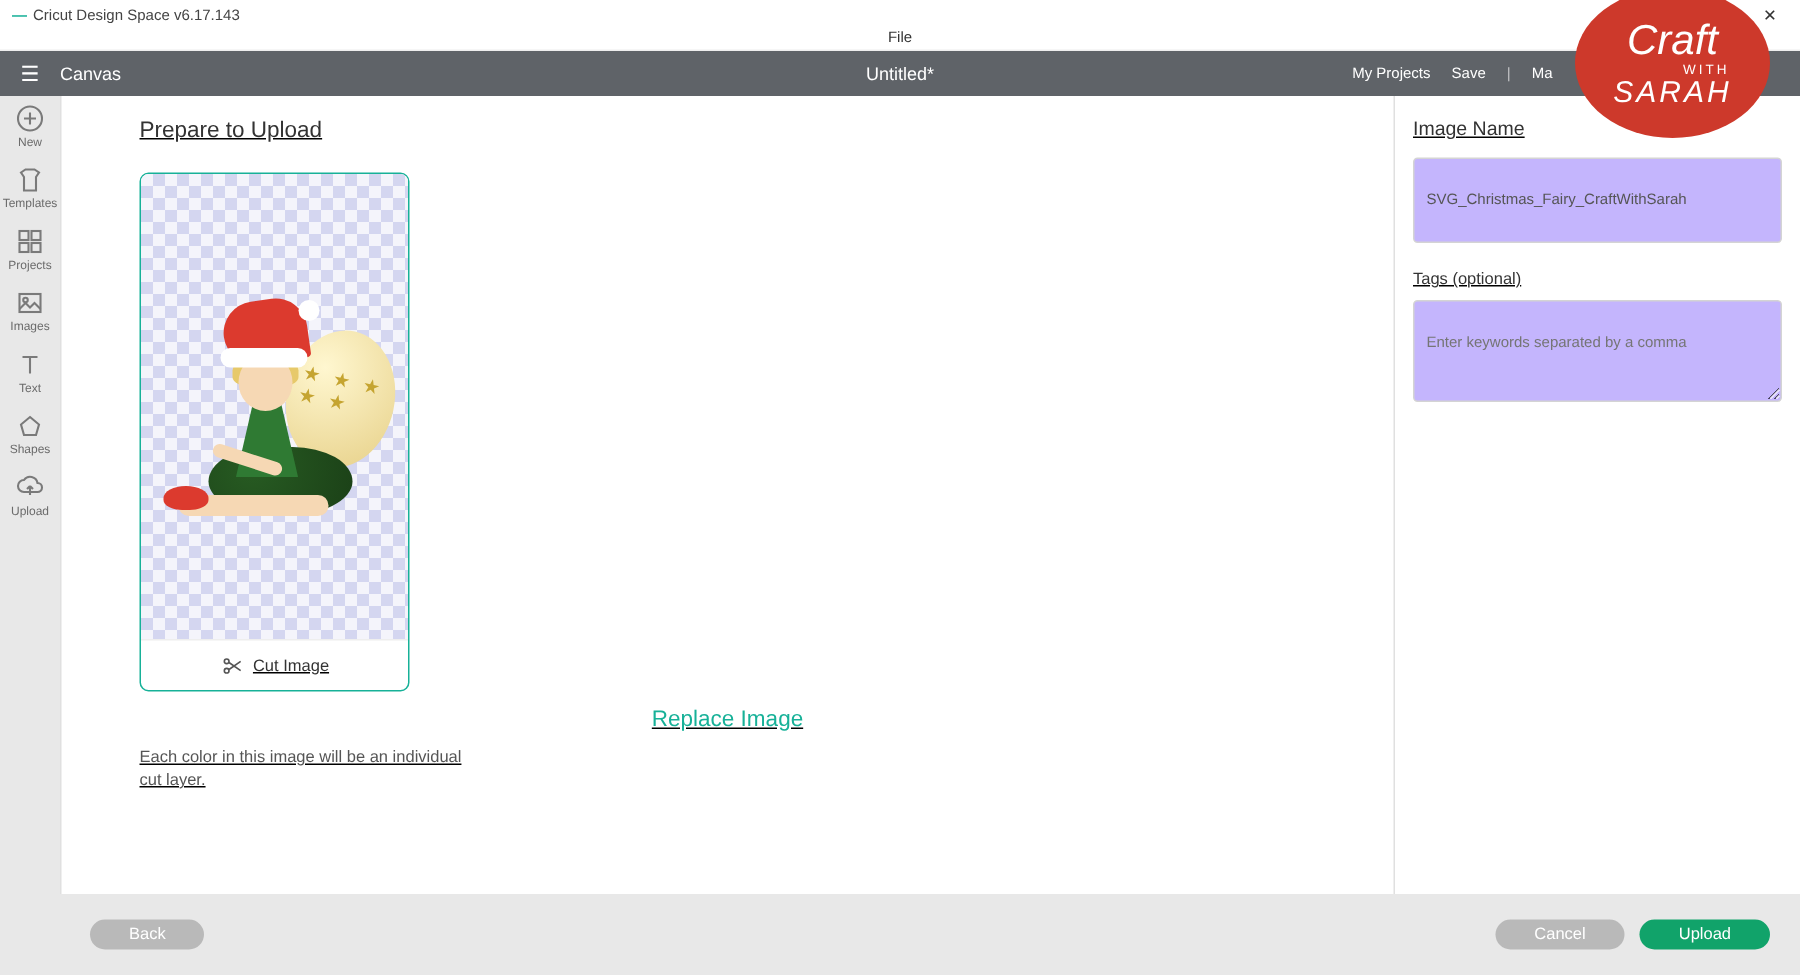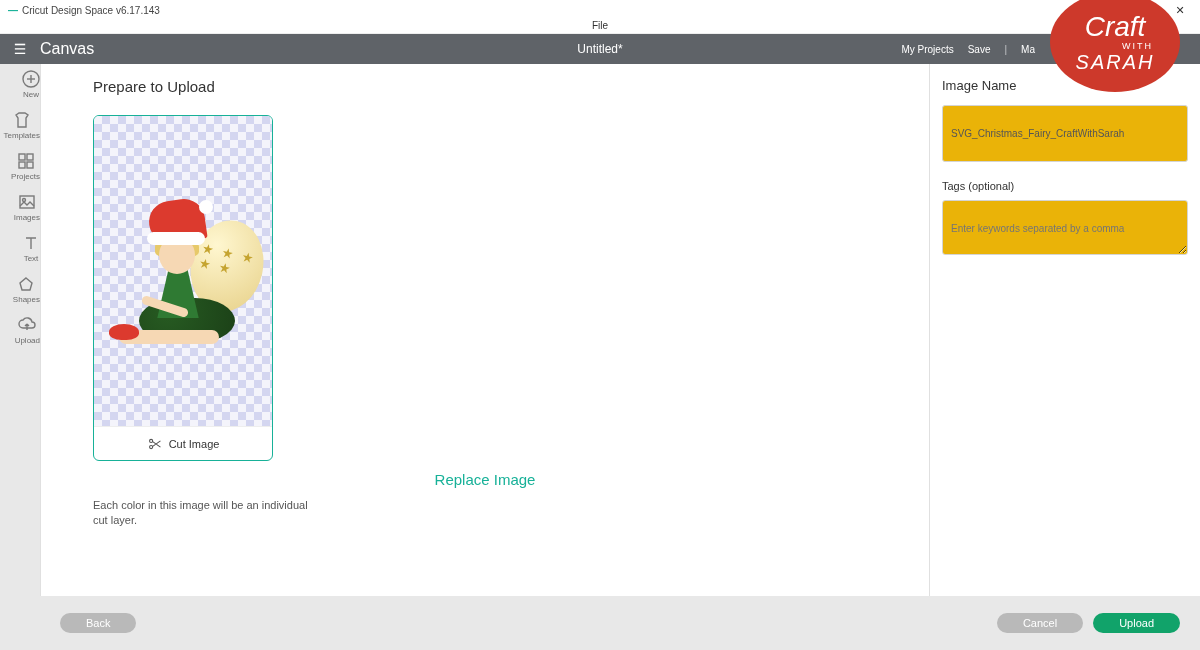--- a/index.html
+++ b/index.html
@@ -10,49 +10,49 @@
   .titlebar .appicon { color:#17b198; margin-right:4px; font-weight:bold; }
   .win-controls { position:absolute; right:0; top:0; display:flex; }
   .win-controls div { width:40px; height:20px; display:flex; align-items:center; justify-content:center; font-size:11px; color:#333; }
 
   
   .menubar { height:14px; display:flex; align-items:center; padding:0 8px; background:#fff; font-size:10px; color:#333; gap:10px; border-bottom:1px solid #eee;flex-direction:column; }
 
   
   .header { height:30px; background:#5f6368; display:flex; align-items:center; color:#fff; font-size:11px; position:relative; }
   .hamburger { width:40px; display:flex; align-items:center; justify-content:center; font-size:14px; }
-  .canvas-label { font-weight:500; font-size:16px; }
+  .canvas-label { font-weight:500; font-size:12px; }
   .doc-title { position:absolute; left:50%; transform:translateX(-50%); font-weight:500; font-size:12px; }
   .header-right { margin-left:auto; display:flex; align-items:center; gap:14px; padding-right:165px; }
   .header-right span { font-size:10px; }
   .sep { opacity:.6; }
 
   
-  .rail { position:absolute; left:0; top:64px; bottom:0; width:40px; background:#e8e8e8; display:flex; flex-direction:column; align-items:flex-end; padding-top:6px; gap:12px; }
+  .rail { position:absolute; left:0; top:64px; bottom:0; width:40px; background:#e8e8e8; display:flex; flex-direction:column; align-items:center; padding-top:6px; gap:12px; }
   .rail-item { display:flex; flex-direction:column; align-items:center; gap:2px; color:#6b6b6b; cursor:pointer; }
   .rail-item svg { width:18px; height:18px; stroke:#7a7a7a; fill:none; stroke-width:1.4; }
   .rail-item span { font-size:8px; }
 
   
-  .main { position:absolute; left:40px; right:0; top:64px; bottom:44px; display:flex; }
+  .main { position:absolute; left:40px; right:0; top:64px; bottom:44px; display:flex;text-decoration:underline; }
   .center { flex:1; background:#fff; border-left:1px solid #e0e0e0; border-right:1px solid #e0e0e0; padding:14px 52px; }
   .center h2 { font-size:15px; font-weight:500; color:#333; margin-bottom:20px; }
   .card { width:180px; border:1.5px solid #17b198; border-radius:6px; overflow:hidden; background:#fff; }
   .checker { width:100%; height:310px; position:relative;
     background: conic-gradient(#d4d6f0 25%, #f4f4fb 0 50%, #d4d6f0 0 75%, #f4f4fb 0);
     background-size:16px 16px; display:flex; align-items:center; justify-content:center; }
   .cut-row { height:34px; display:flex; align-items:center; justify-content:center; gap:6px; border-top:1px solid #eee; font-size:11px; color:#333; }
   .replace { text-align:center; color:#17b198; font-size:15px; margin-top:10px; cursor:pointer; }
   .note { font-size:11px; color:#555; margin-top:10px; max-width:220px; line-height:1.35; }
 
   
   .rightpanel { width:270px; background:#fff; padding:14px 12px; }
   .rightpanel h3 { font-size:13px; font-weight:500; color:#333; margin-bottom:12px; }
-  .field { width:100%; border:1px solid #d4d4d4; border-radius:3px; padding:22px 8px; font-size:10px; color:#555; background:#eab308; }
-  textarea.field { height:55px; resize:vertical; }
+  .field { width:100%; border:1px solid #d4d4d4; border-radius:3px; padding:22px 8px; font-size:10px; color:#555; background:#c4b5fd; }
+  textarea.field { height:68px; resize:vertical; }
   .label { font-size:11px; color:#333; margin:18px 0 8px; }
 
   
   .footer { position:absolute; left:40px; right:0; bottom:0; height:54px; background:#e8e8e8; display:flex; align-items:center; padding:0 20px; }
   .btn { border:none; border-radius:12px; padding:4px 26px; font-size:11px; cursor:pointer; color:#fff; }
   .btn-grey { background:#b9b9b9; }
   .btn-green { background:#11a36a; }
   .footer .spacer { flex:1; }
 
   

